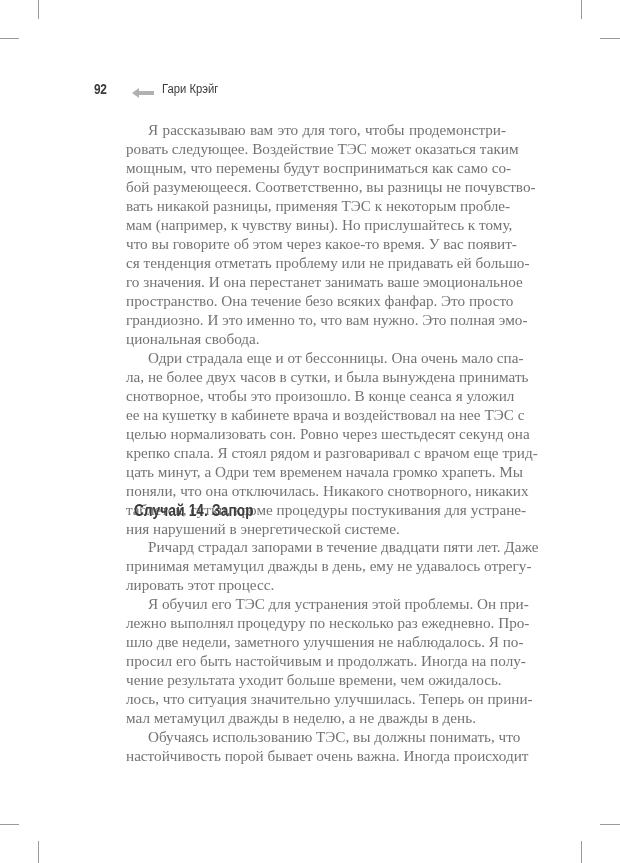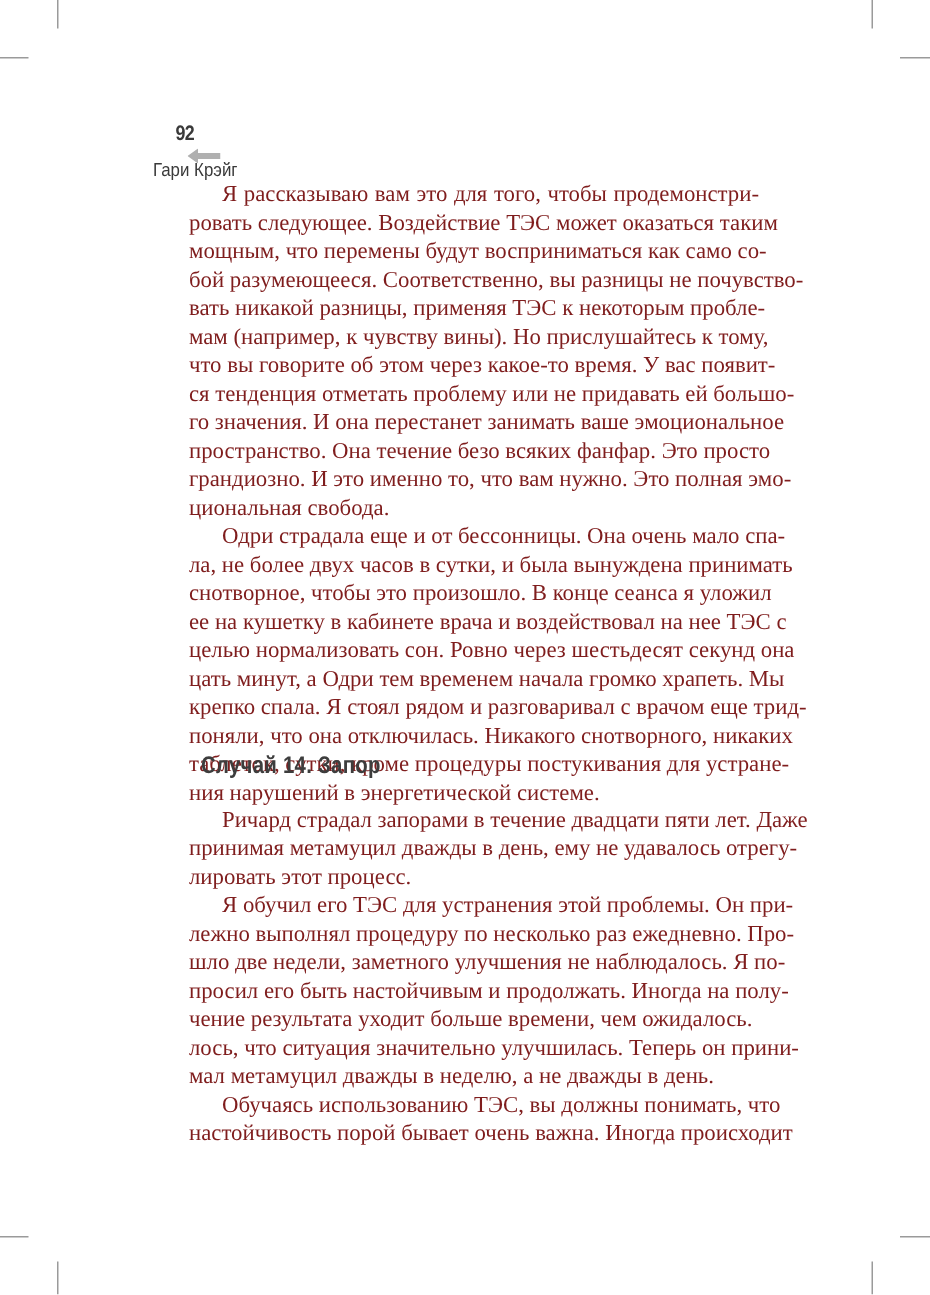--- a/index.html
+++ b/index.html
@@ -3,28 +3,28 @@
   <meta charset="utf-8">
   <style>
     html, body { margin: 0; padding: 0; background: #ffffff; }
     body { width: 620px; height: 863px; position: relative; overflow: hidden; }
     .crop { position: absolute; background: #9a9a9a; }
     .crop.v { width: 1px; }
     .crop.h { height: 1px; }
     .running-head {
       position: absolute; left: 94px; top: 80px; height: 18px;
       display: flex; align-items: center;
-      font-family: "Liberation Sans", sans-serif; color: #3a3a3a; flex-direction: column;
+      font-family: "Liberation Sans", sans-serif; color: #3a3a3a;
     }
     .page-num { font-weight: bold; font-size: 14px; letter-spacing: -0.5px; transform: scaleX(0.85); transform-origin: left; width: 24px; }
     .arrow { margin-left: 14px; width: 22px; height: 10px; display: inline-block; }
     .author { margin-left: 8px; font-size: 12.5px; transform: scaleX(0.9); transform-origin: left; }
     .text {
       position: absolute; left: 126px; width: 380px; top: 120px;
-      font-family: "Liberation Serif", serif; font-size: 15.2px; line-height: 19px; color: #7f1d1d;
+      font-family: "Liberation Serif", serif; font-size: 15.2px; line-height: 19px; color: #737373;
     }
     .line { display: block; white-space: nowrap; text-align: justify; text-align-last: justify; height: 19px; }
     .line.last { text-align-last: left; }
     .line.indent { padding-left: 22px; }
     .heading {
       position: absolute; left: 134px; top: 502px;
       font-family: "Liberation Sans", sans-serif; font-weight: bold; font-size: 16px; color: #3d3d3d;
       transform: scaleX(0.85); transform-origin: left; letter-spacing: 0.2px;
     }
     .text2 { top: 537px; }
@@ -65,22 +65,22 @@
     <span class="line">пространство. Она течение безо всяких фанфар. Это просто</span>
     <span class="line">грандиозно. И это именно то, что вам нужно. Это полная эмо-</span>
     <span class="line last">циональная свобода.</span>
   </div>
   <div>
     <span class="line indent">Одри страдала еще и от бессонницы. Она очень мало спа-</span>
     <span class="line">ла, не более двух часов в сутки, и была вынуждена принимать</span>
     <span class="line">снотворное, чтобы это произошло. В конце сеанса я уложил</span>
     <span class="line">ее на кушетку в кабинете врача и воздействовал на нее ТЭС с</span>
     <span class="line">целью нормализовать сон. Ровно через шестьдесят секунд она</span>
+    <span class="line">крепко спала. Я стоял рядом и разговаривал с врачом еще трид-</span>
     <span class="line">цать минут, а Одри тем временем начала громко храпеть. Мы</span>
-    <span class="line">крепко спала. Я стоял рядом и разговаривал с врачом еще трид-</span>
     <span class="line">поняли, что она отключилась. Никакого снотворного, никаких</span>
     <span class="line">таблеток, сутки, кроме процедуры постукивания для устране-</span>
     <span class="line last">ния нарушений в энергетической системе.</span>
   </div>
 </div>
 
 <div class="heading">Случай 14. Запор</div>
 
 <div class="text text2">
   <div>

